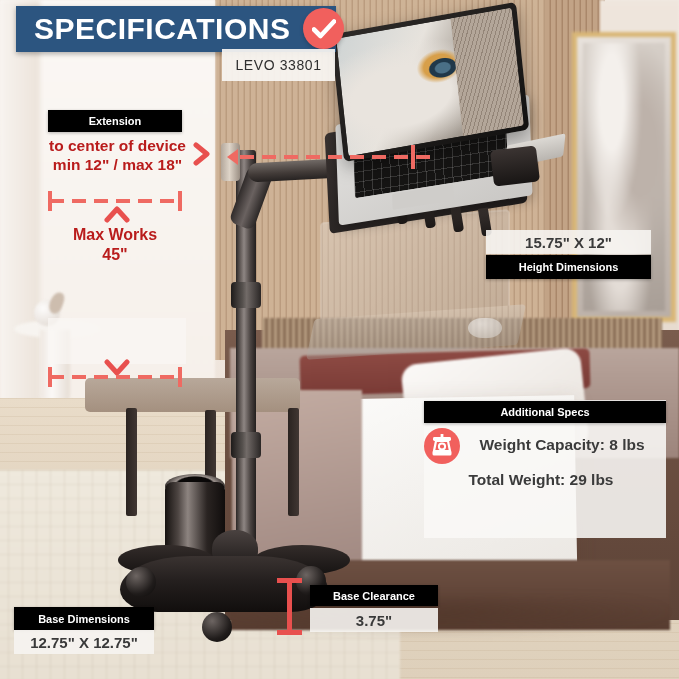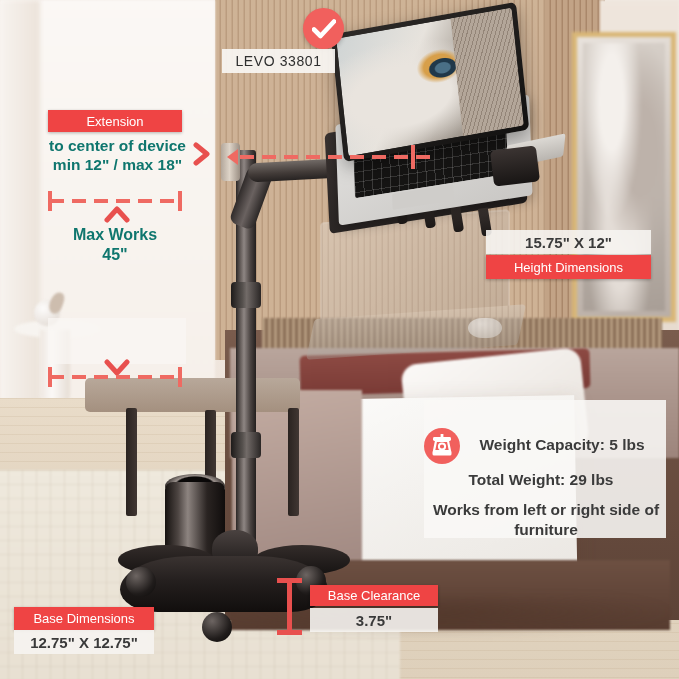--- a/index.html
+++ b/index.html
@@ -326,41 +326,41 @@
     padding-left:18px; line-height:1;
   }
   .check-badge {
     position:absolute; left:303px; top:8px; width:41px; height:41px;
     background:#f1605d; border-radius:50%;
     box-shadow:0 2px 4px rgba(0,0,0,.20);
   }
   .check-badge svg { position:absolute; left:9px; top:10px; }
 
   .model-plate {
-    position:absolute; left:222px; top:49px; width:113px; height:24px;
+    position:absolute; left:222px; top:49px; width:113px; height:32px;
     background:rgba(248,246,243,.92);
     display:flex; align-items:center; justify-content:center;
   }
   .model-plate span {
     font-size:14px; color:#2f2f2f; letter-spacing:.6px; font-weight:500;
   }
 
   .lbl-blue {
-    position:absolute; background:#ef4444; color:#fff;
-    font-size:13px; font-weight:normal;
+    position:absolute; background:#000000; color:#fff;
+    font-size:11px; font-weight:bold;
     display:flex; align-items:center; justify-content:center;
     box-shadow:0 1px 3px rgba(0,0,0,.28);
   }
   .lbl-light {
     position:absolute; background:rgba(246,244,241,.90);
     color:#3a3a3a; font-size:15px; font-weight:bold;
     display:flex; align-items:center; justify-content:center;
   }
   .txt-dark {
-    position:absolute; color:#0f766e; font-weight:bold;
+    position:absolute; color:#b91c1c; font-weight:bold;
     text-align:center; line-height:1.25;
   }
 
   
   #ext-label { left:48px; top:110px; width:134px; height:22px; }
   #ext-sub { left:30px; top:136px; width:175px; font-size:15.5px; }
   .chev-r {
     position:absolute; left:192px; top:142px;
   }
   .dash-h {
@@ -500,20 +500,23 @@
 
     <div class="base-arm" style="left:118px;"></div>
     <div class="base-arm" style="left:254px;"></div>
     <div class="hub"></div>
     <div class="base-foot"></div>
     <div class="caster" style="left:126px;top:567px;"></div>
     <div class="caster" style="left:202px;top:612px;"></div>
     <div class="caster" style="left:296px;top:566px;"></div>
   </div>
 
+  <div class="hdr">
+    <div class="hdr-text">SPECIFICATIONS</div>
+  </div>
   <div class="check-badge">
     <svg width="24" height="22" viewBox="0 0 24 22" aria-hidden="true">
       <path d="M2 11.5 L8.5 18 L22 3.5" stroke="#ffffff" stroke-width="4.6" fill="none" stroke-linecap="round" stroke-linejoin="round"></path>
     </svg>
   </div>
   <div class="model-plate">
     <span>LEVO 33801</span>
   </div>
 
   <div class="lbl-blue" id="ext-label">Extension</div>
@@ -551,32 +554,32 @@
     </svg>
   </div>
   <div class="dash-h" style="left:50px;top:375px;width:132px;"></div>
   <div class="cap-v" style="left:48px;top:367px;height:20px;"></div>
   <div class="cap-v" style="left:178px;top:367px;height:20px;"></div>
 
   <div class="lbl-light" id="desk-dim-val">15.75" X 12"</div>
   <div class="lbl-blue" id="desk-dim-lbl">Height Dimensions</div>
 
   <div class="specs-card"></div>
+  <div class="lbl-blue" id="spec-hdr">Additional Specs</div>
   <div class="scale-icon">
     <svg width="36" height="36" viewBox="0 0 36 36" aria-hidden="true">
       <rect x="9" y="9" width="18" height="4" rx="1.4" fill="#fff"></rect>
       <path d="M12 13 L10 23 H26 L24 13 Z" fill="none" stroke="#fff" stroke-width="2.2"></path>
       <rect x="8.5" y="23" width="19" height="4.6" rx="1.6" fill="#fff"></rect>
       <circle cx="18" cy="18.5" r="3.1" fill="none" stroke="#fff" stroke-width="2"></circle>
       <rect x="16.6" y="6" width="2.8" height="3.4" fill="#fff"></rect>
     </svg>
   </div>
-  <div class="spec-line" id="spec1">Weight Capacity: 5 lbs</div>
+  <div class="spec-line" id="spec1">Weight Capacity: 8 lbs</div>
   <div class="spec-line" id="spec2">Total Weight: 29 lbs</div>
-  <div class="spec-line" id="spec3">Works from left or right side of furniture</div>
 
   <div class="lbl-blue" id="base-dim-lbl">Base Dimensions</div>
   <div class="lbl-light" id="base-dim-val">12.75" X 12.75"</div>
 
   <div class="clr-bar"></div>
   <div class="clr-cap" style="top:578px;"></div>
   <div class="clr-cap" style="top:630px;"></div>
   <div class="lbl-blue" id="clr-lbl">Base Clearance</div>
   <div class="lbl-light" id="clr-val">3.75"</div>
 

